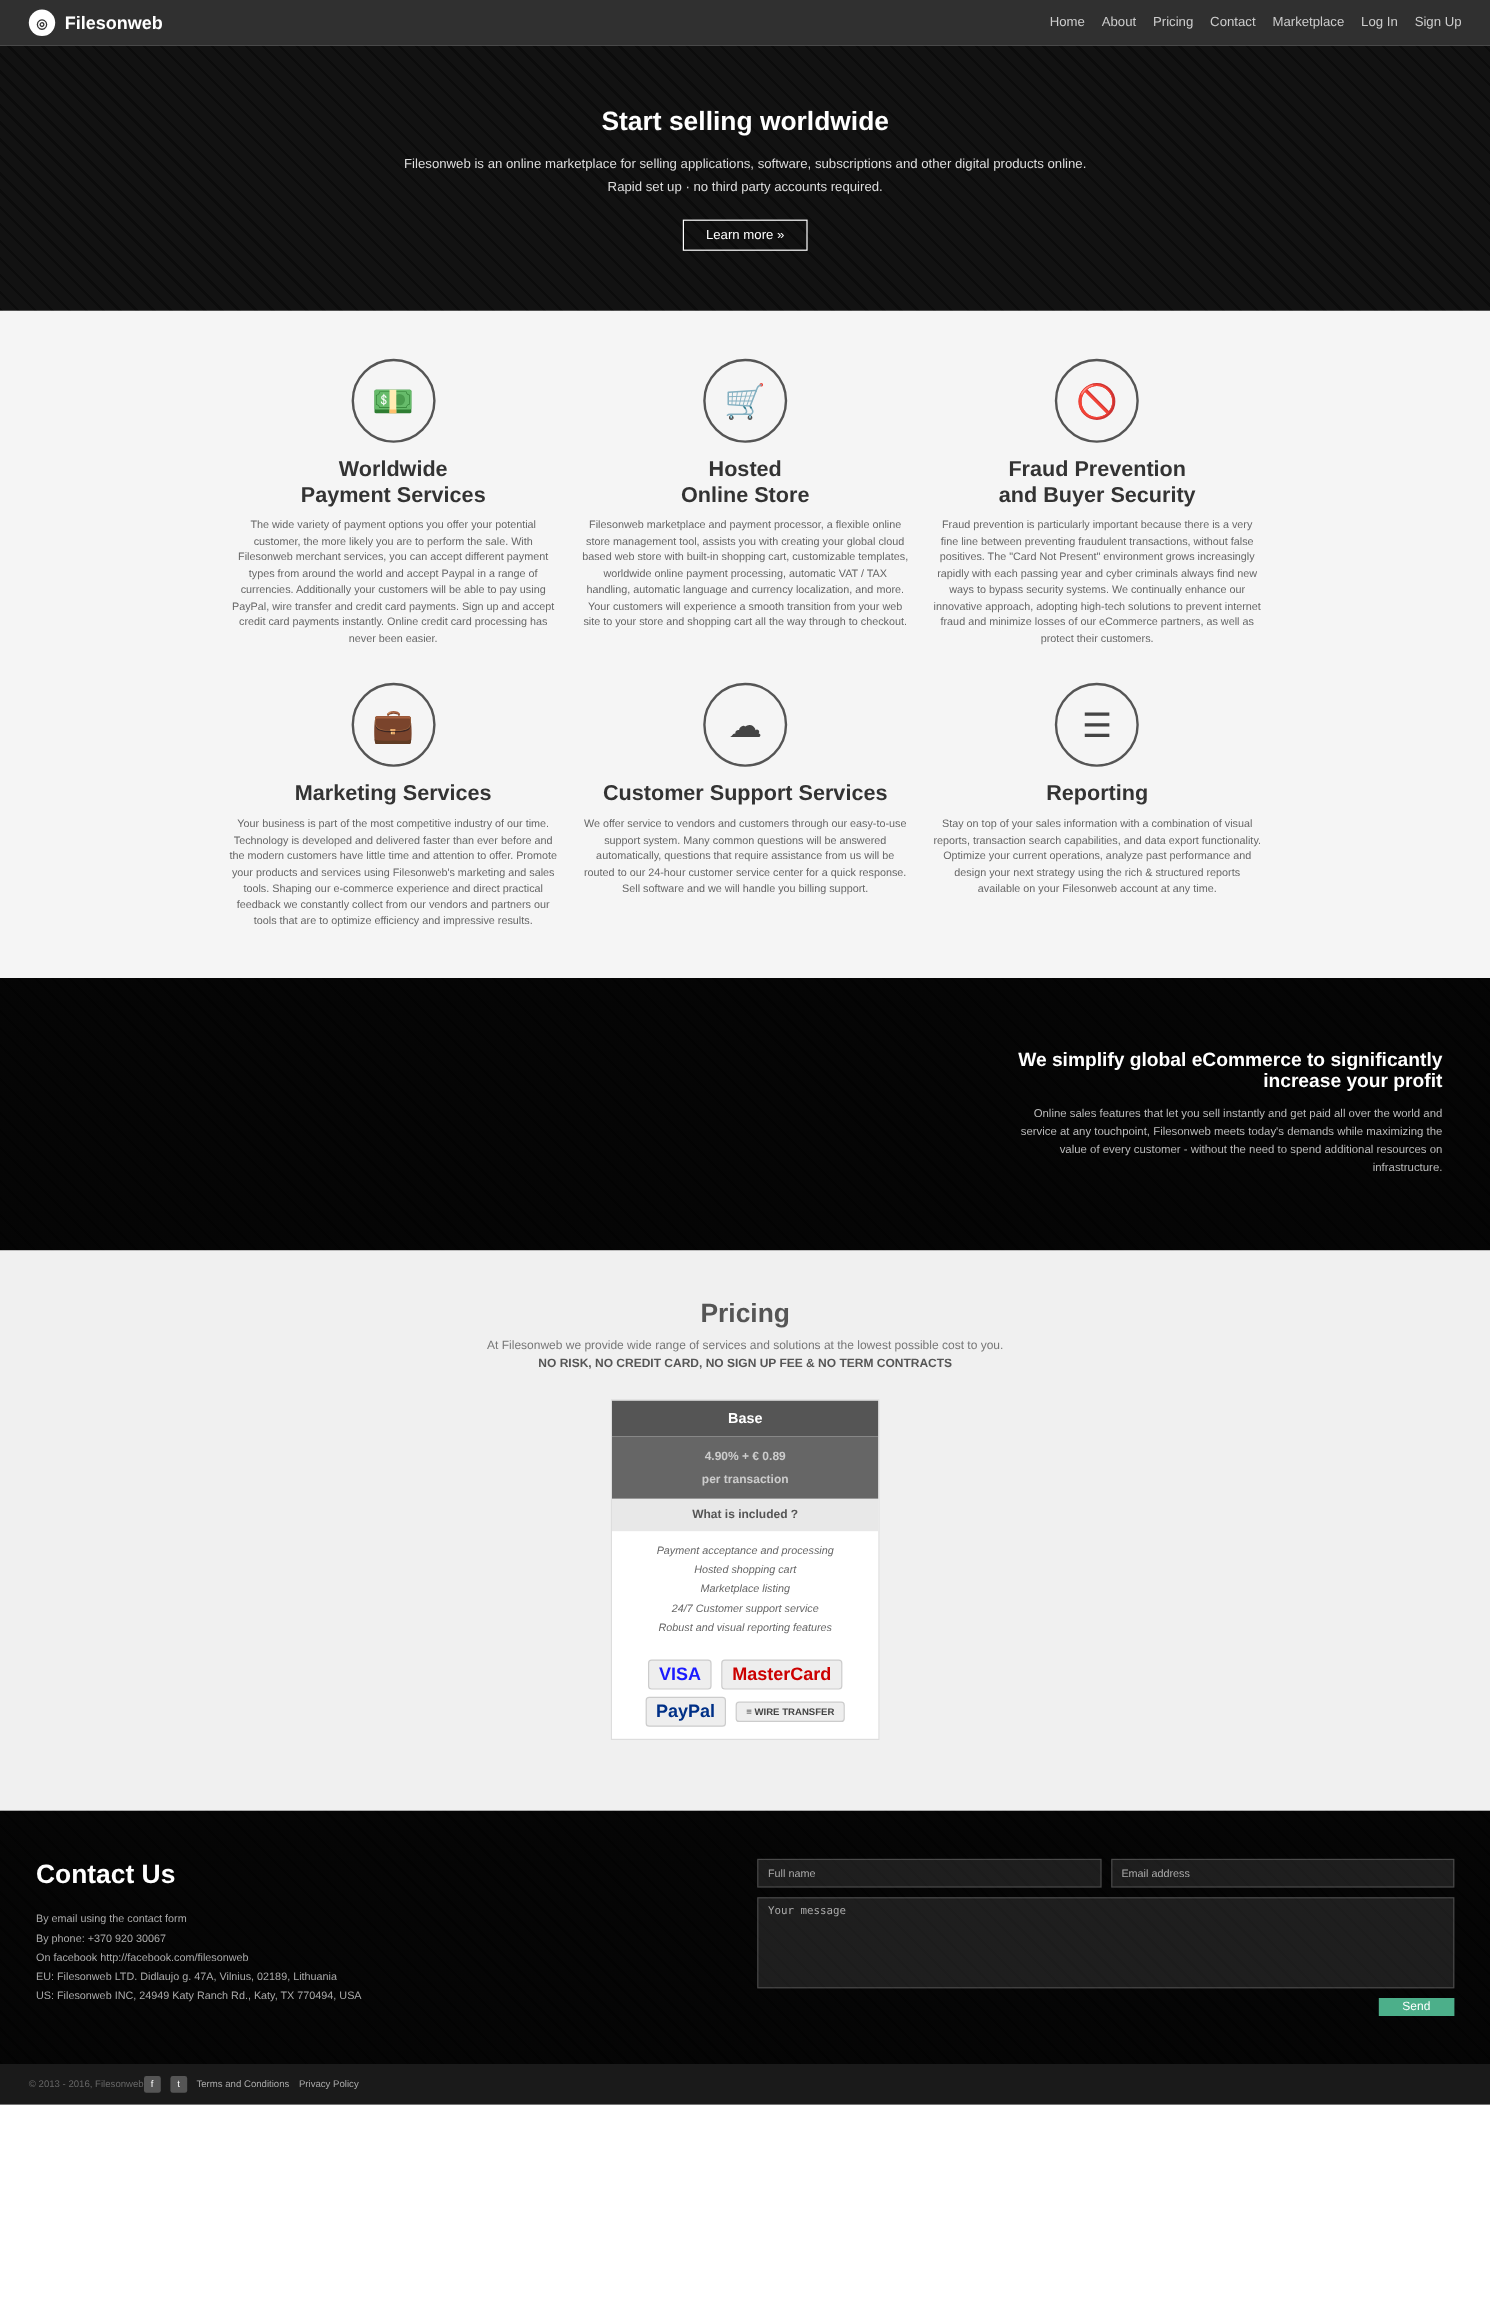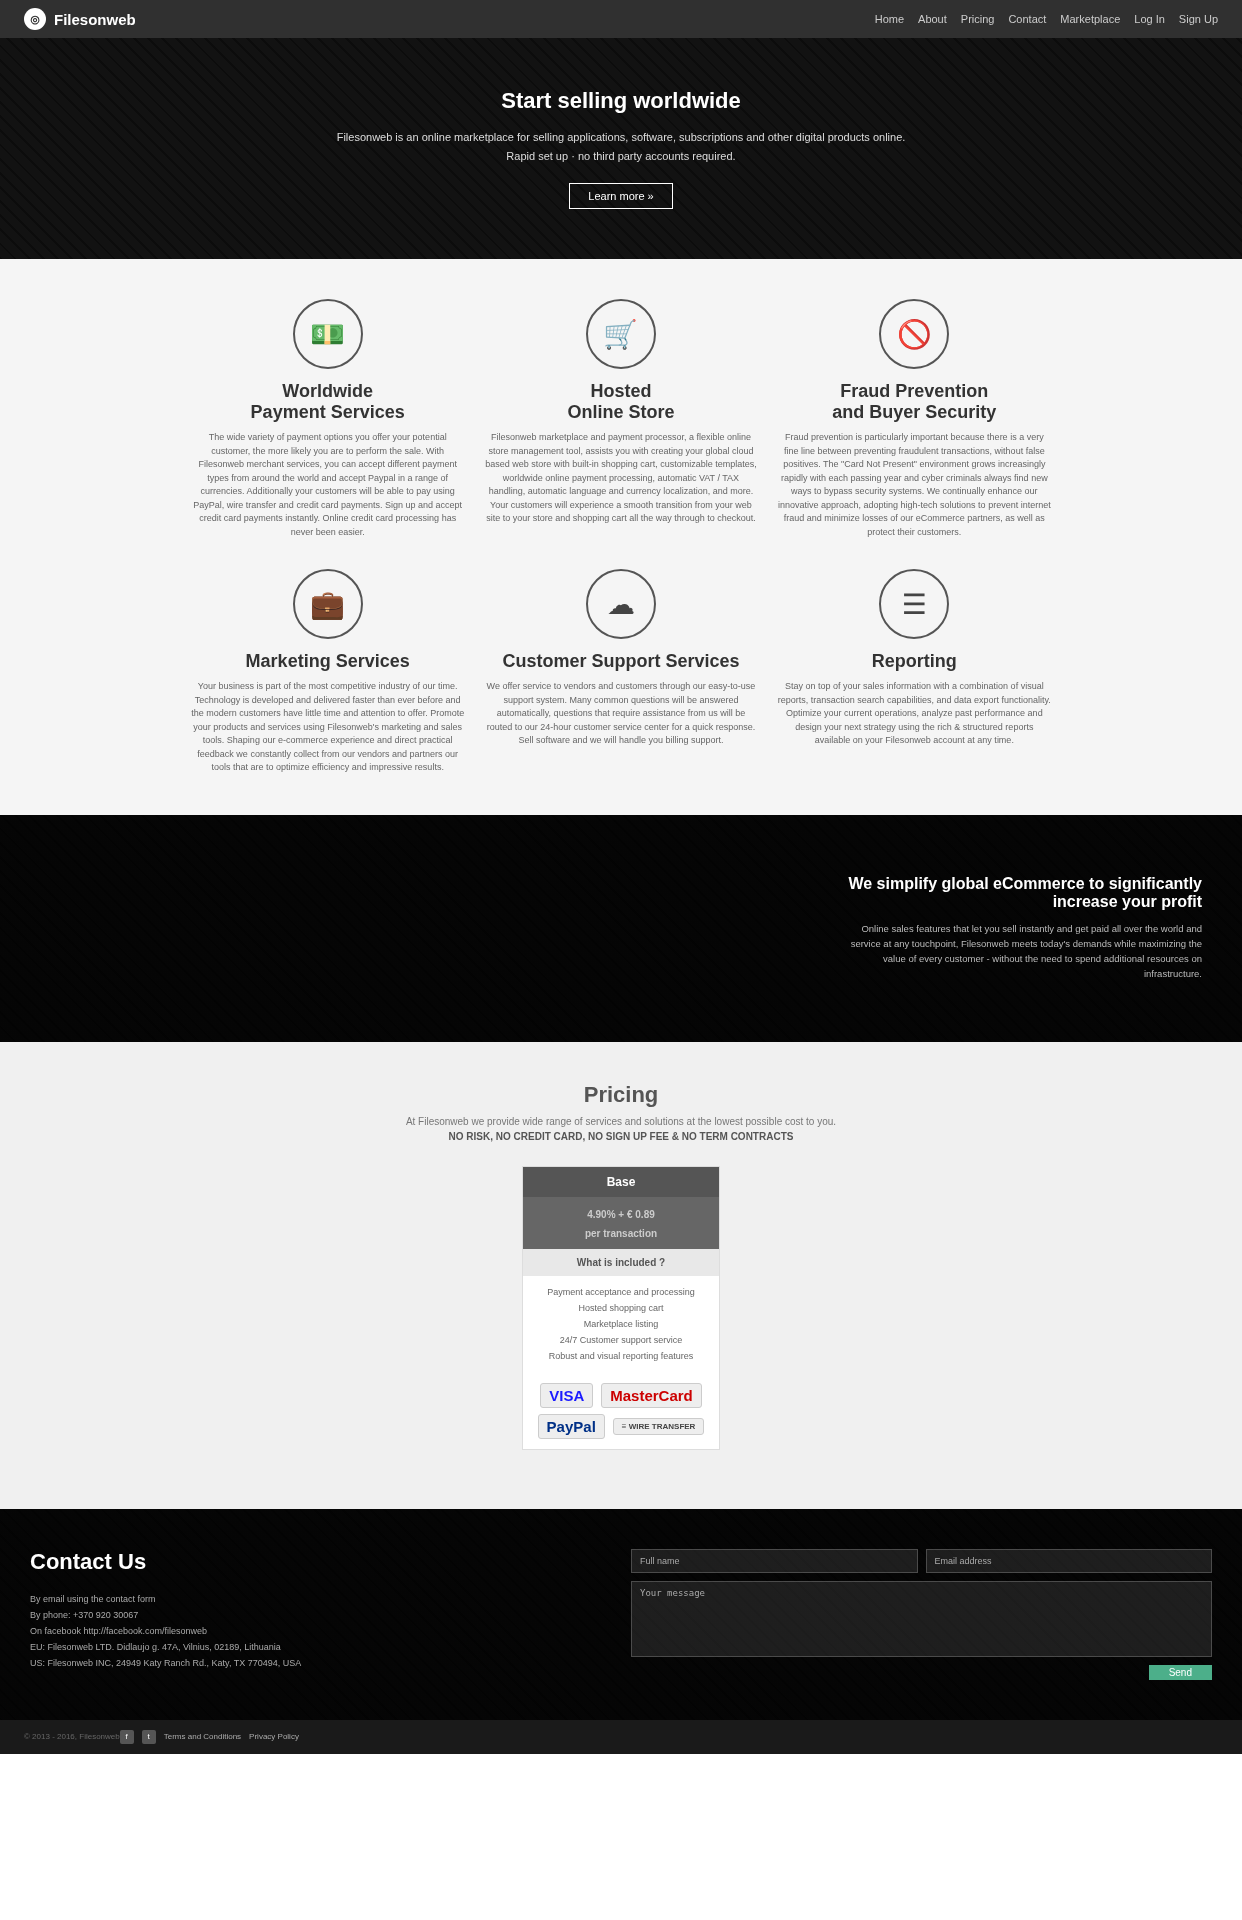--- a/index.html
+++ b/index.html
@@ -120,21 +120,21 @@
       background: #f0f0f0;
       padding: 40px 20px;
       text-align: center;
     }
     .pricing-section h2 { font-size: 22px; color: #555; margin-bottom: 8px; }
     .pricing-section .pricing-sub { font-size: 10px; color: #777; margin-bottom: 4px; }
     .pricing-section .pricing-note { font-size: 10px; color: #555; font-weight: bold; margin-bottom: 24px; }
 
     .pricing-card {
       display: inline-block;
-      width: 198px;
+      width: 224px;
       background: #fff;
       border: 1px solid #ddd;
       overflow: hidden;
       margin-bottom: 16px;
     }
     .pricing-card-header {
       background: #555;
       color: #fff;
       padding: 8px;
       font-size: 12px;
@@ -153,20 +153,21 @@
       padding: 8px;
       font-size: 10px;
       font-weight: bold;
       color: #555;
     }
     .pricing-card-list {
       padding: 8px;
       font-size: 9px;
       color: #666;
       line-height: 1.8;
+      font-style: italic;
     }
     .pricing-card-payments {
       padding: 10px 8px;
       display: flex;
       flex-direction: column;
       align-items: center;
       gap: 6px;
     }
     .payment-row {
       display: flex;

